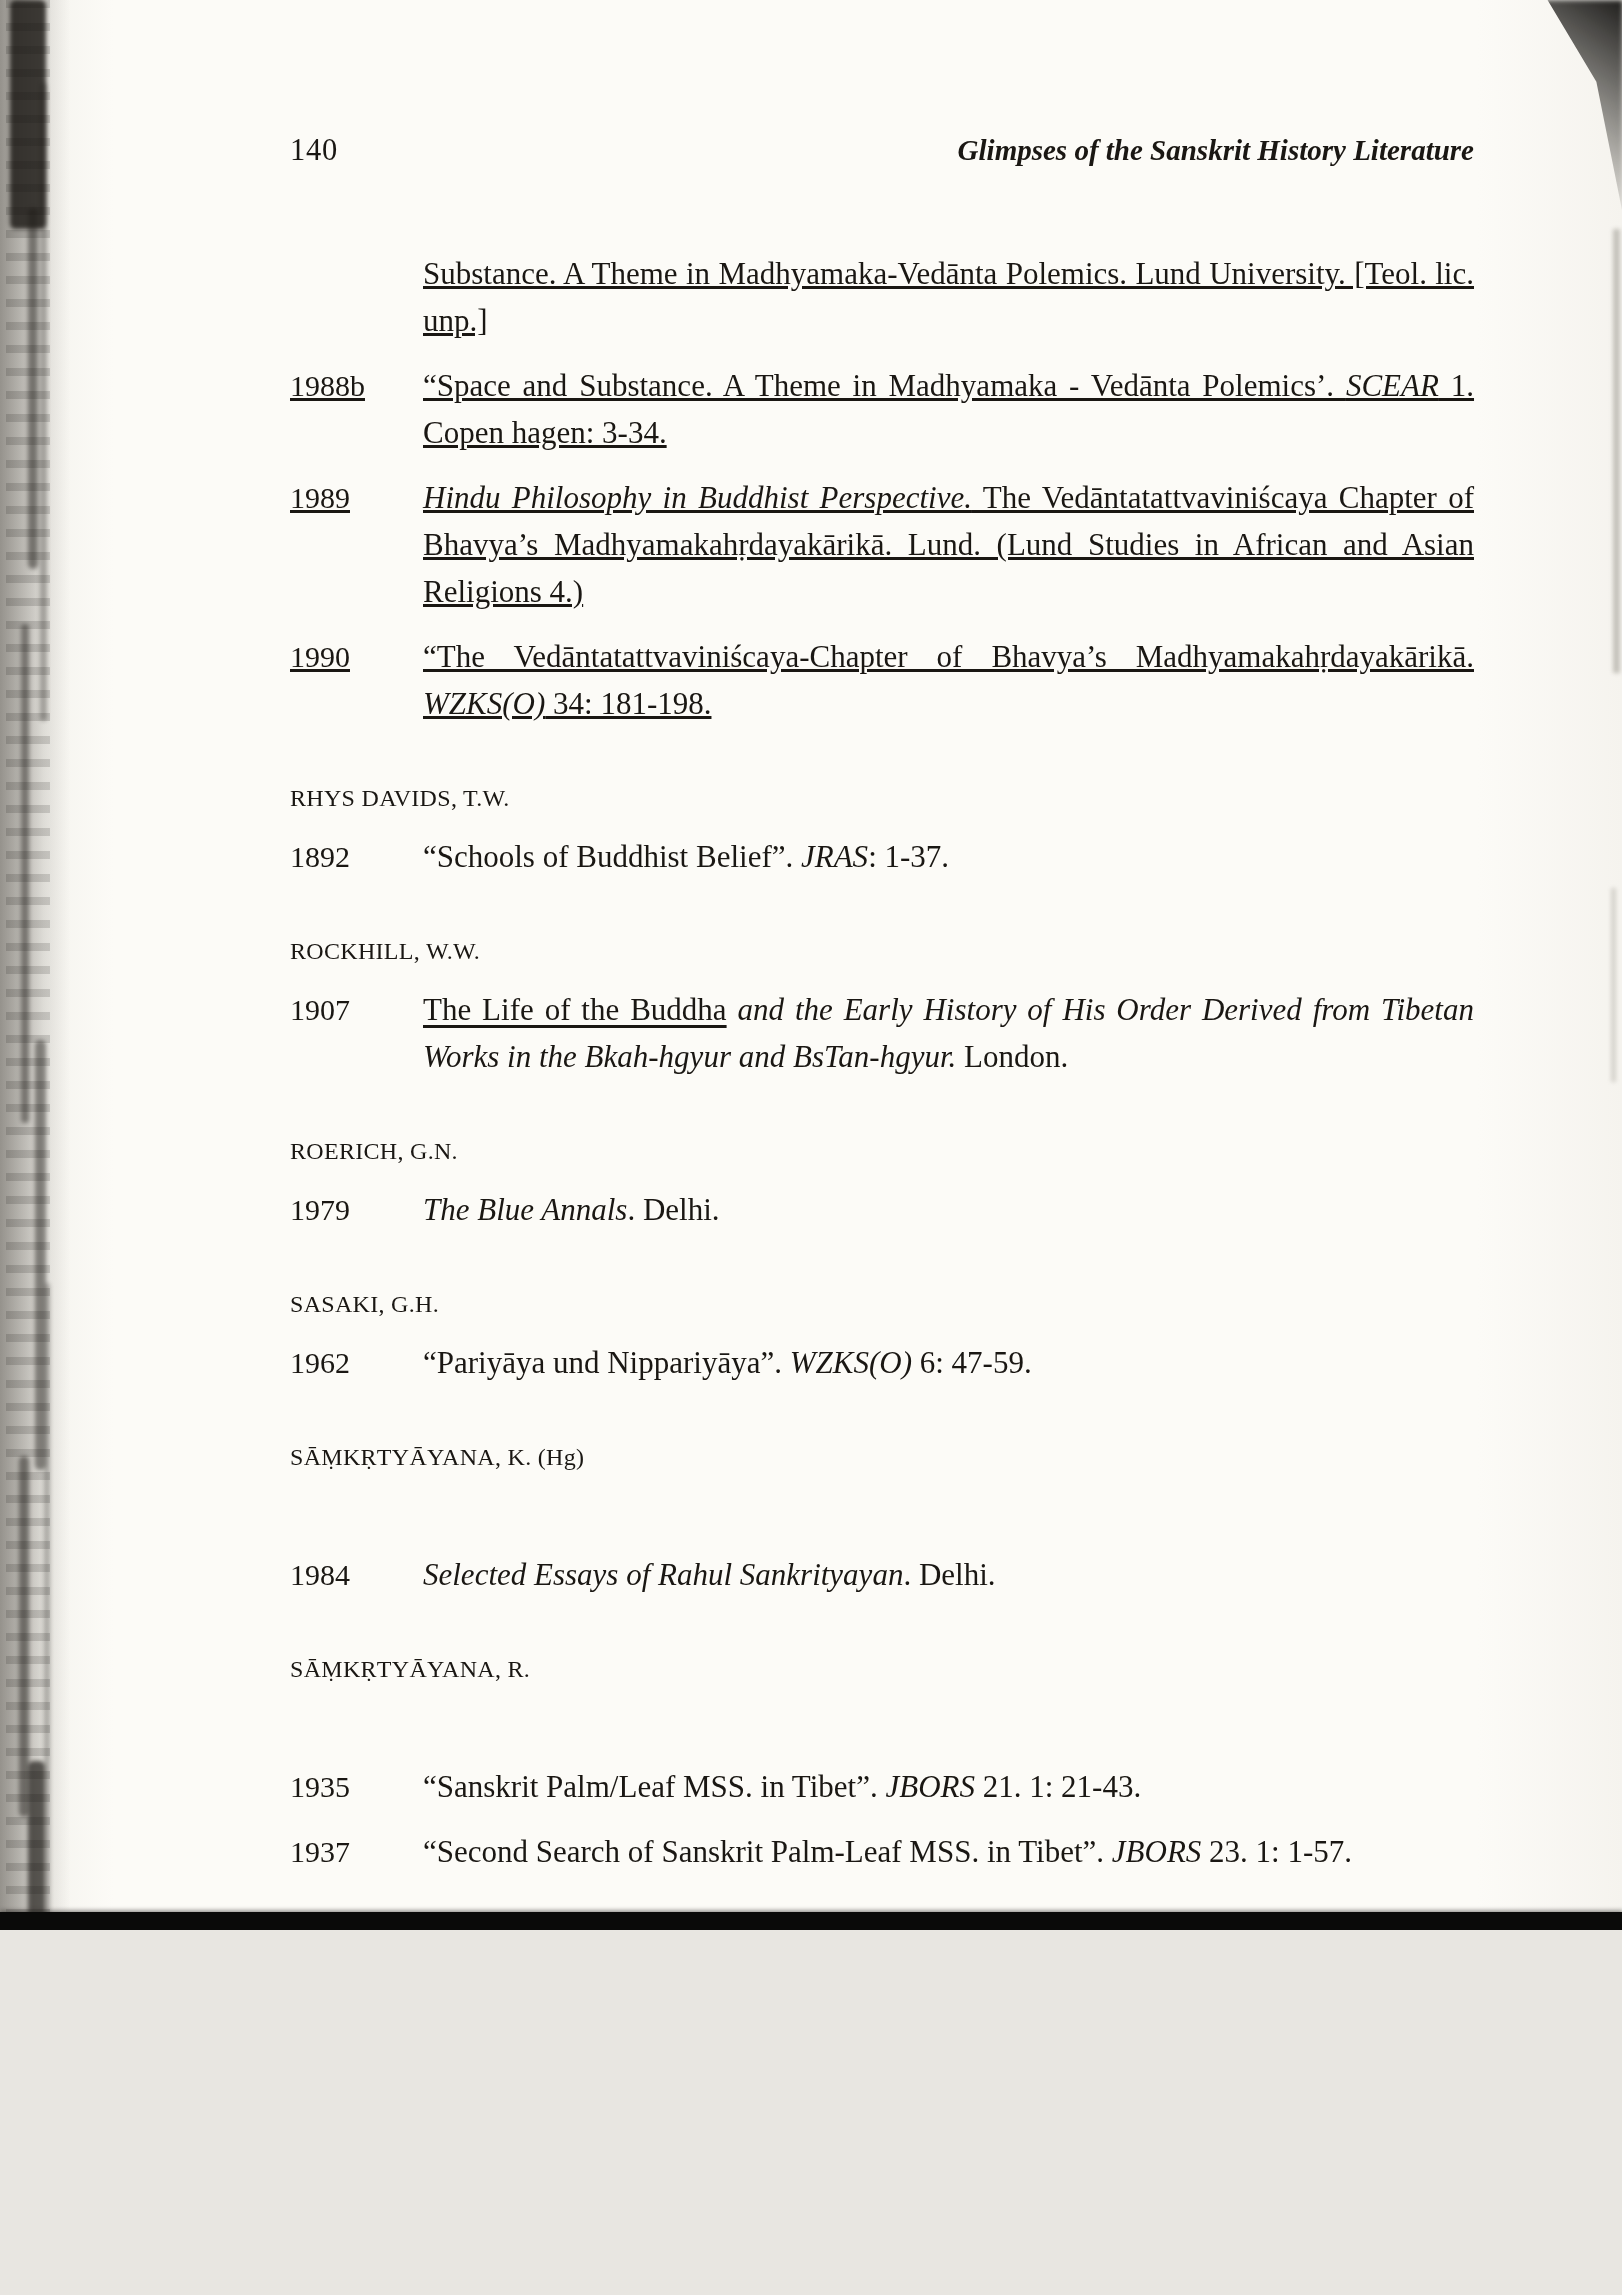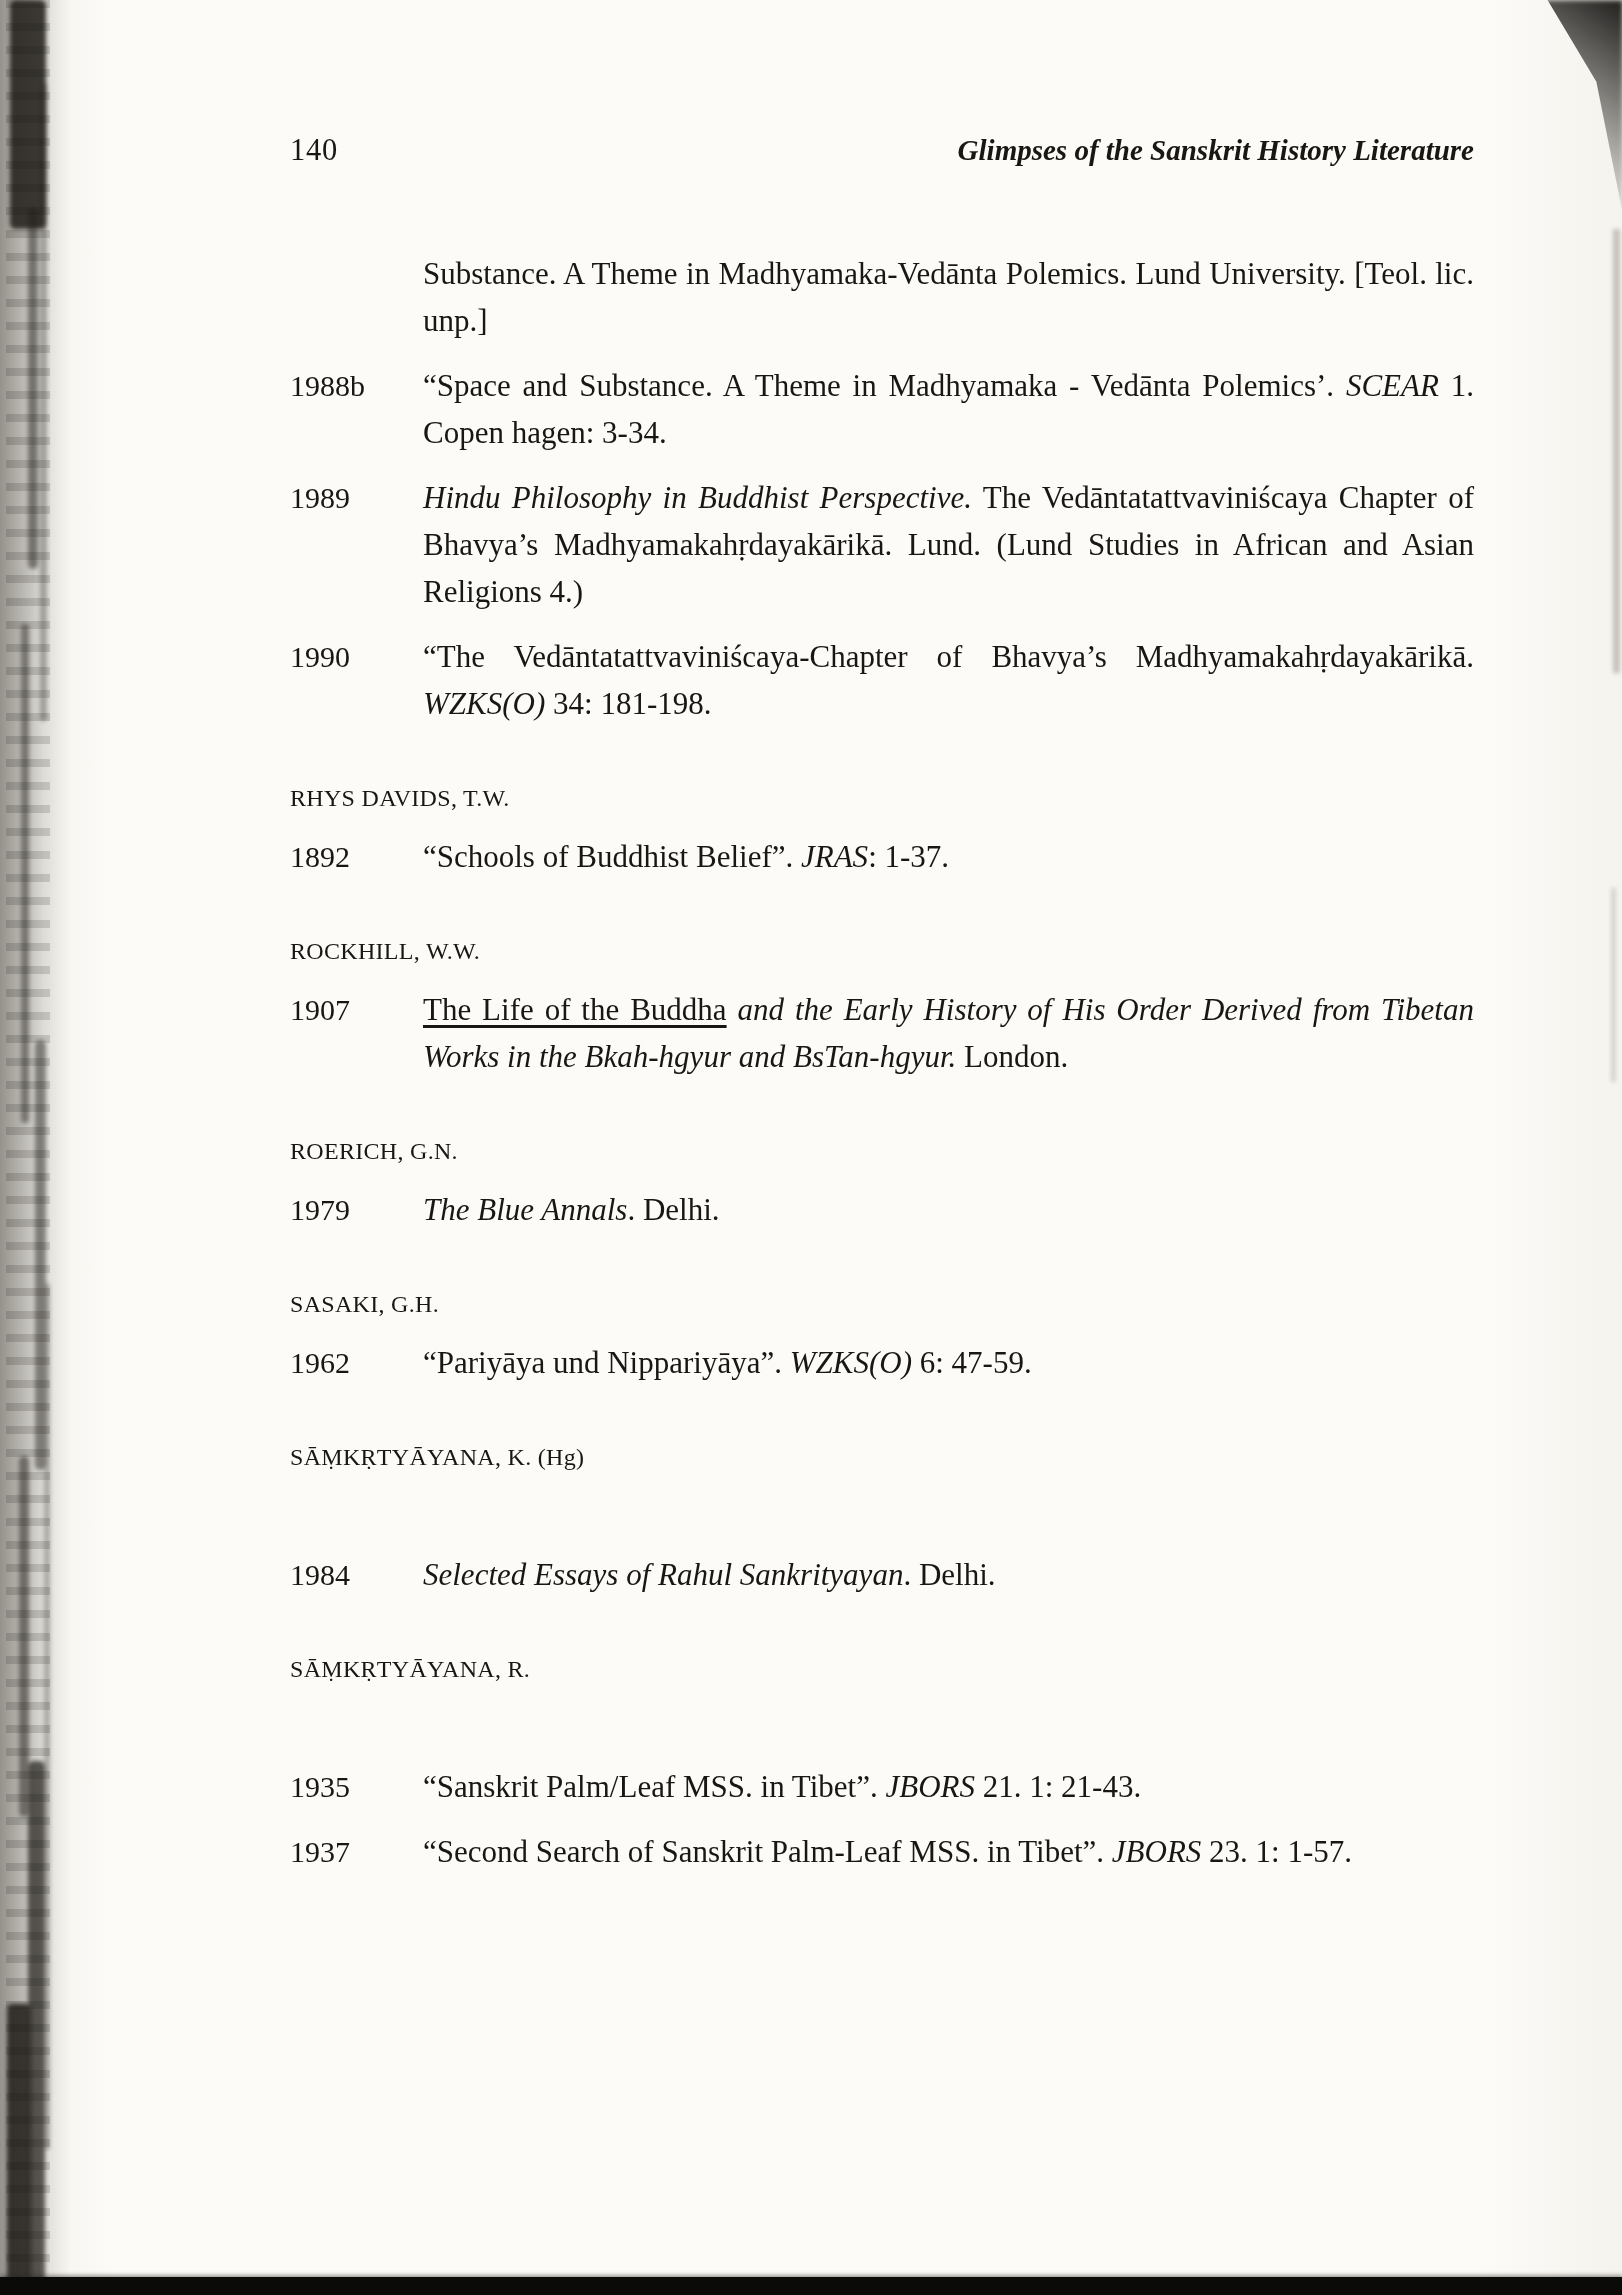--- a/index.html
+++ b/index.html
@@ -1,19 +1,19 @@
 <!DOCTYPE html>
 <html style="font-size:11px"><head>
 <meta charset="utf-8">
 <style>
   html, body { margin: 0; padding: 0; background: #e8e6e1; }
   .page {
     position: relative;
     width: 1623px;
-    height: 2295px;
+    height: 1930px;
     overflow: hidden;
     background: linear-gradient(to right, #f1efe9, #fcfbf7 7%, #fcfbf7 91%, #f5f3ee);
     font-family: "Liberation Serif", "DejaVu Serif", serif;
     color: #1a1713;
   }
 
   
   .binding {
     position: absolute; left: 0; top: 0; width: 80px; height: 100%;
     background: linear-gradient(to right, rgba(58,54,48,0.5), rgba(58,54,48,0.12) 55%, transparent 88%);
@@ -52,21 +52,21 @@
   .content { position: relative; padding: 133px 149px 0 290px; }
   .header {
     display: flex; justify-content: space-between; align-items: baseline;
     font-size: 29px;
   }
   .pageno { font-size: 30.5px; letter-spacing: 0.7px; }
   .running-title { font-style: italic; font-weight: 600; }
 
   .biblio { margin-top: 82px; }
   .section { margin-top: 58px; }
-  .section:first-child { margin-top: 16px; }
+  .section:first-child { margin-top: 16px; text-decoration: underline; }
   .author {
     margin: 0 0 21px 0; font-size: 24px; font-weight: 400;
     letter-spacing: 0.3px;
   }
   
   .biblio > .section:nth-child(6) .author,
   .biblio > .section:nth-child(7) .author { margin-bottom: 80px; }
 
   .entry { display: flex; margin-bottom: 18px; }
   .entry-year { width: 133px; flex: 0 0 133px; font-size: 30px; line-height: 47px; }

